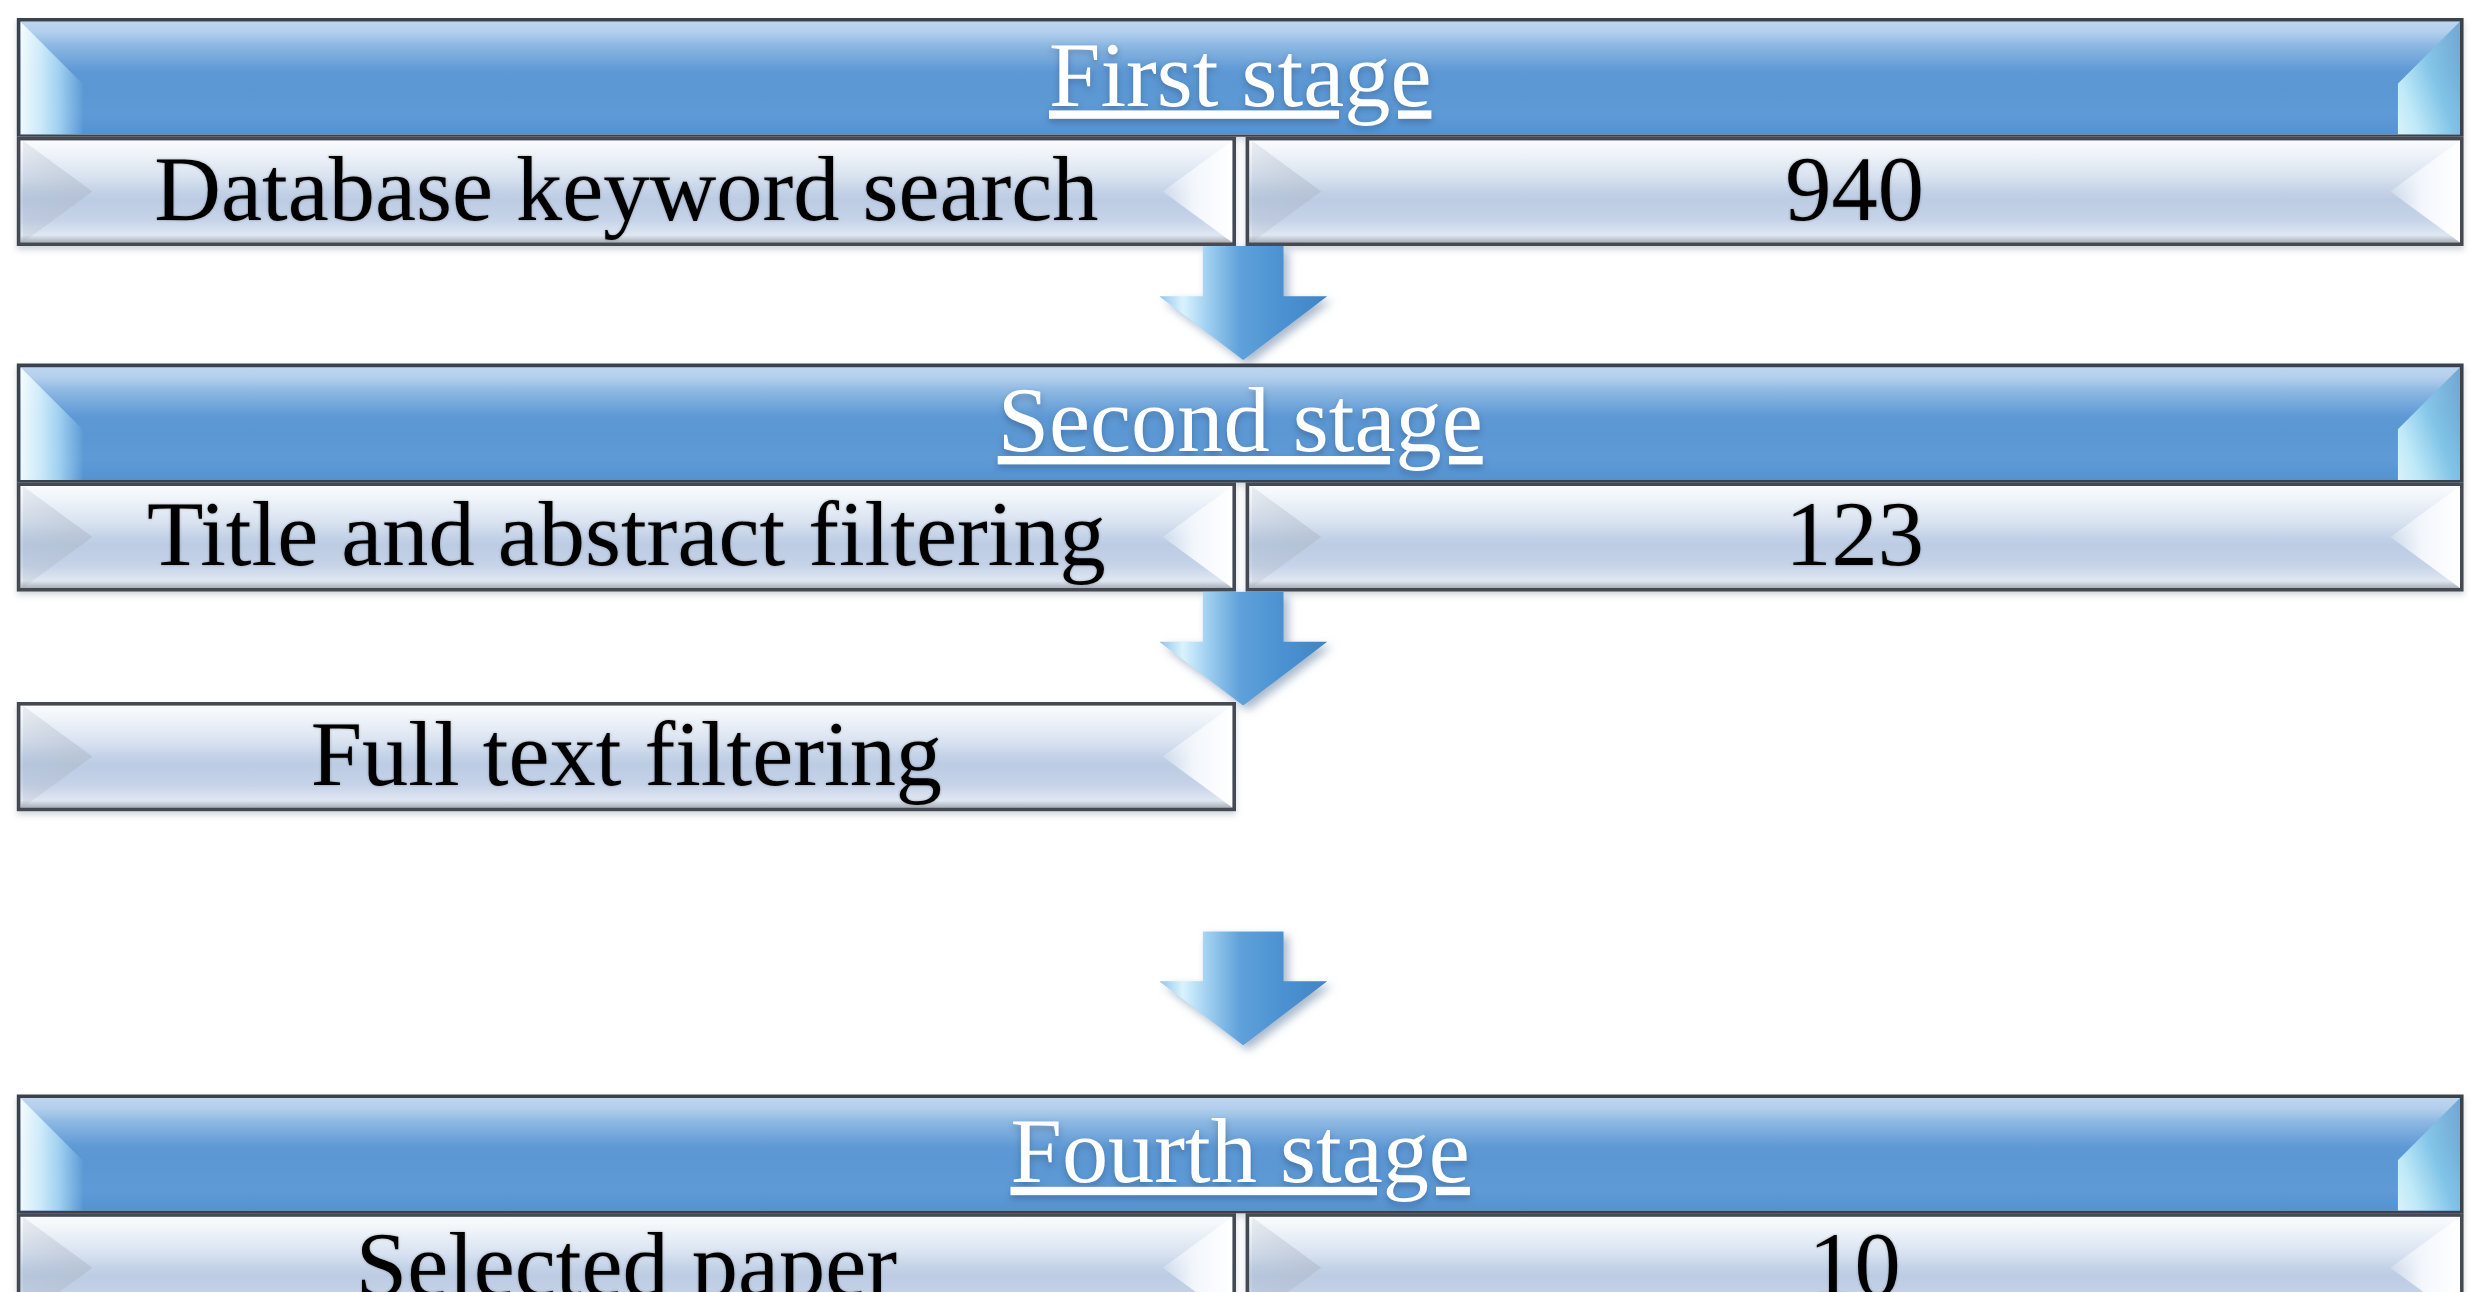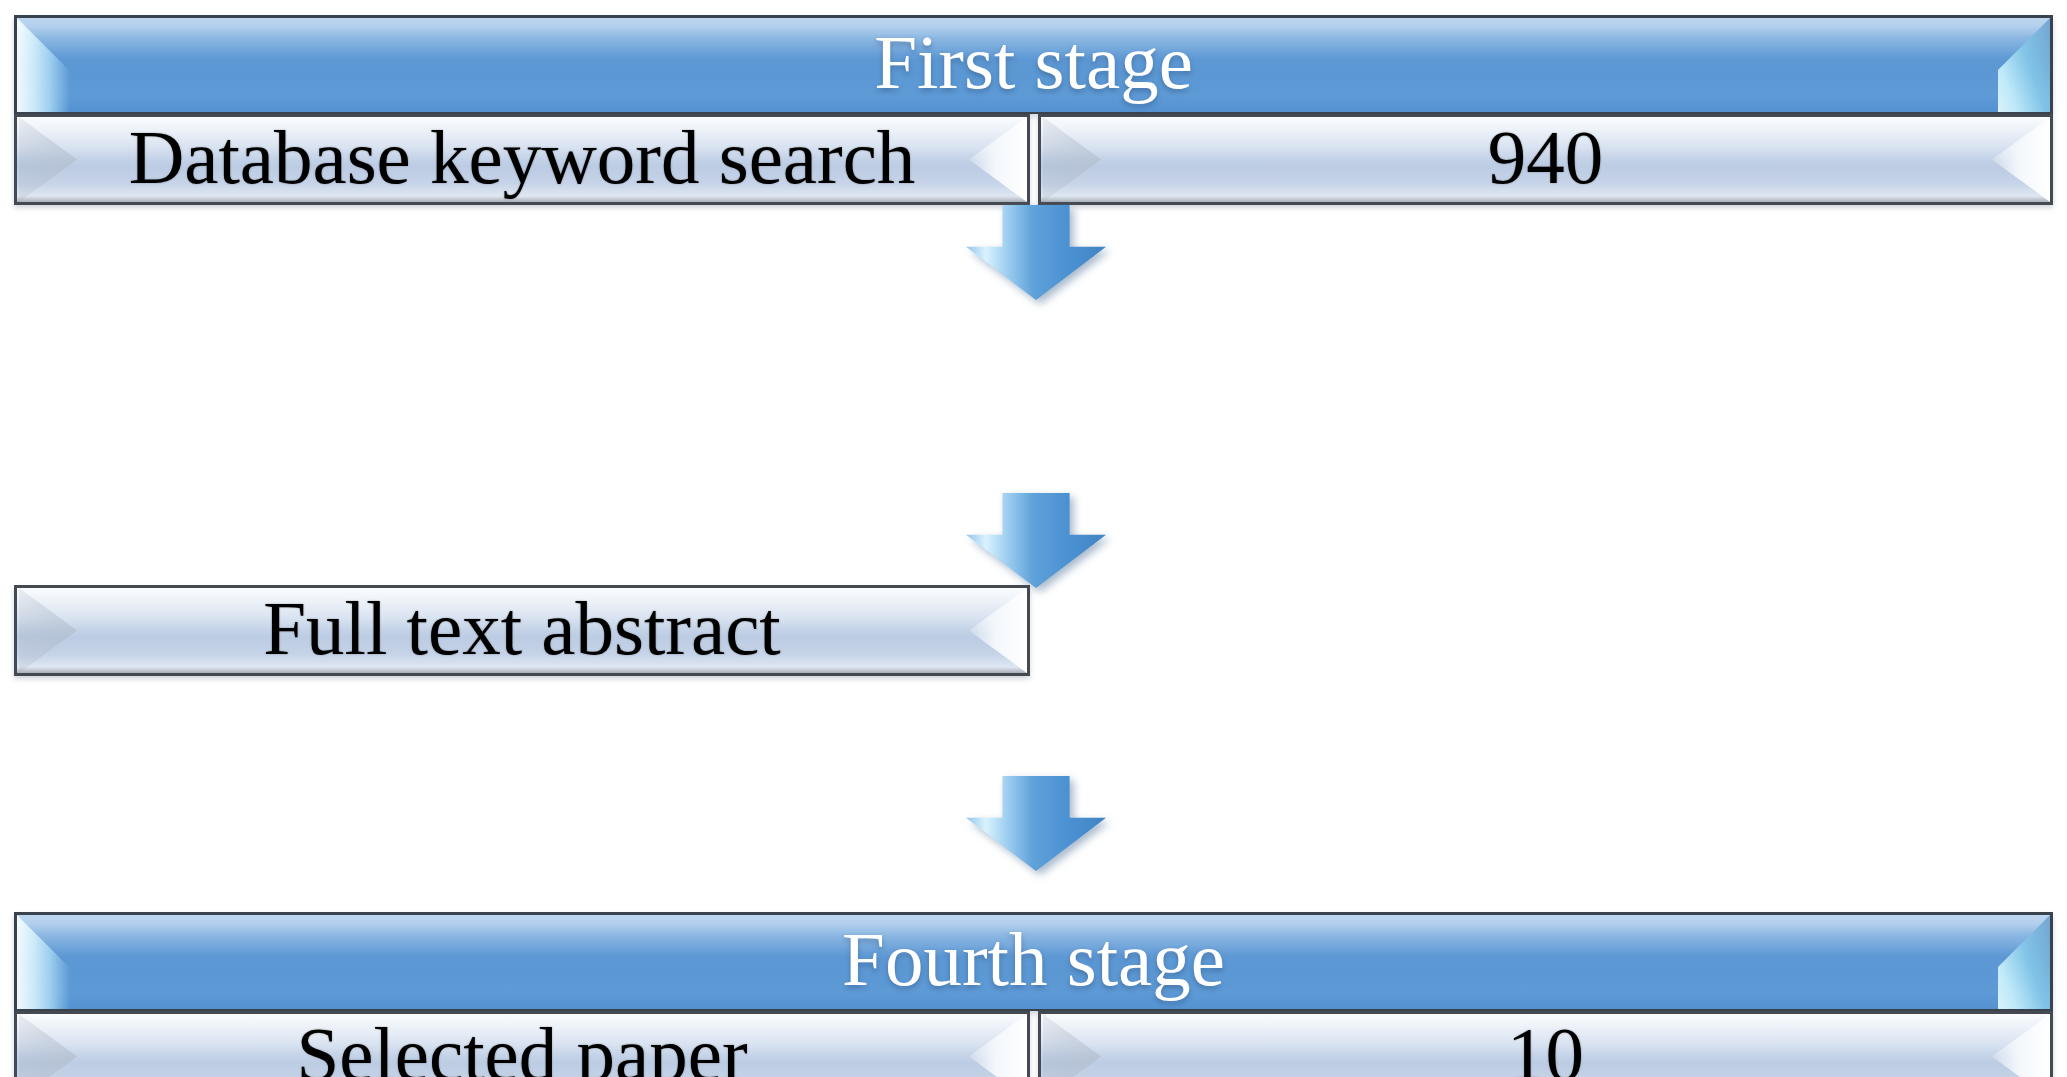--- a/index.html
+++ b/index.html
@@ -56,20 +56,21 @@
   }
   .hdr-title {
     position: relative;
     z-index: 2;
     color: #ffffff;
     font-size: 77px;
     line-height: 1;
     padding-bottom: 6px;
     text-shadow: 0 3px 5px rgba(40,70,110,0.40);
     white-space: nowrap;
+    text-decoration: underline;
   }
 
   
   .sub {
     display: flex;
     gap: 8px;
     height: 91px;
   }
   .cell {
     position: relative;
@@ -148,29 +149,42 @@
       <div class="cell cell-right">
         <span class="cell-text">940</span>
       </div>
     </div>
   </section>
 
   <div class="arrow a0">
     <div class="arrow-shape"></div>
   </div>
 
+  <section class="stage s1">
+    <div class="hdr">
+      <span class="hdr-title">Second stage</span>
+    </div>
+    <div class="sub">
+      <div class="cell cell-left">
+        <span class="cell-text">Title and abstract filtering</span>
+      </div>
+      <div class="cell cell-right">
+        <span class="cell-text">123</span>
+      </div>
+    </div>
+  </section>
 
   <div class="arrow a1">
     <div class="arrow-shape"></div>
   </div>
 
   <section class="stage s2">
     <div class="sub">
       <div class="cell cell-left">
-        <span class="cell-text">Full text abstract</span>
+        <span class="cell-text">Full text filtering</span>
       </div>
     </div>
   </section>
 
   <div class="arrow a2">
     <div class="arrow-shape"></div>
   </div>
 
   <section class="stage s3">
     <div class="hdr">

